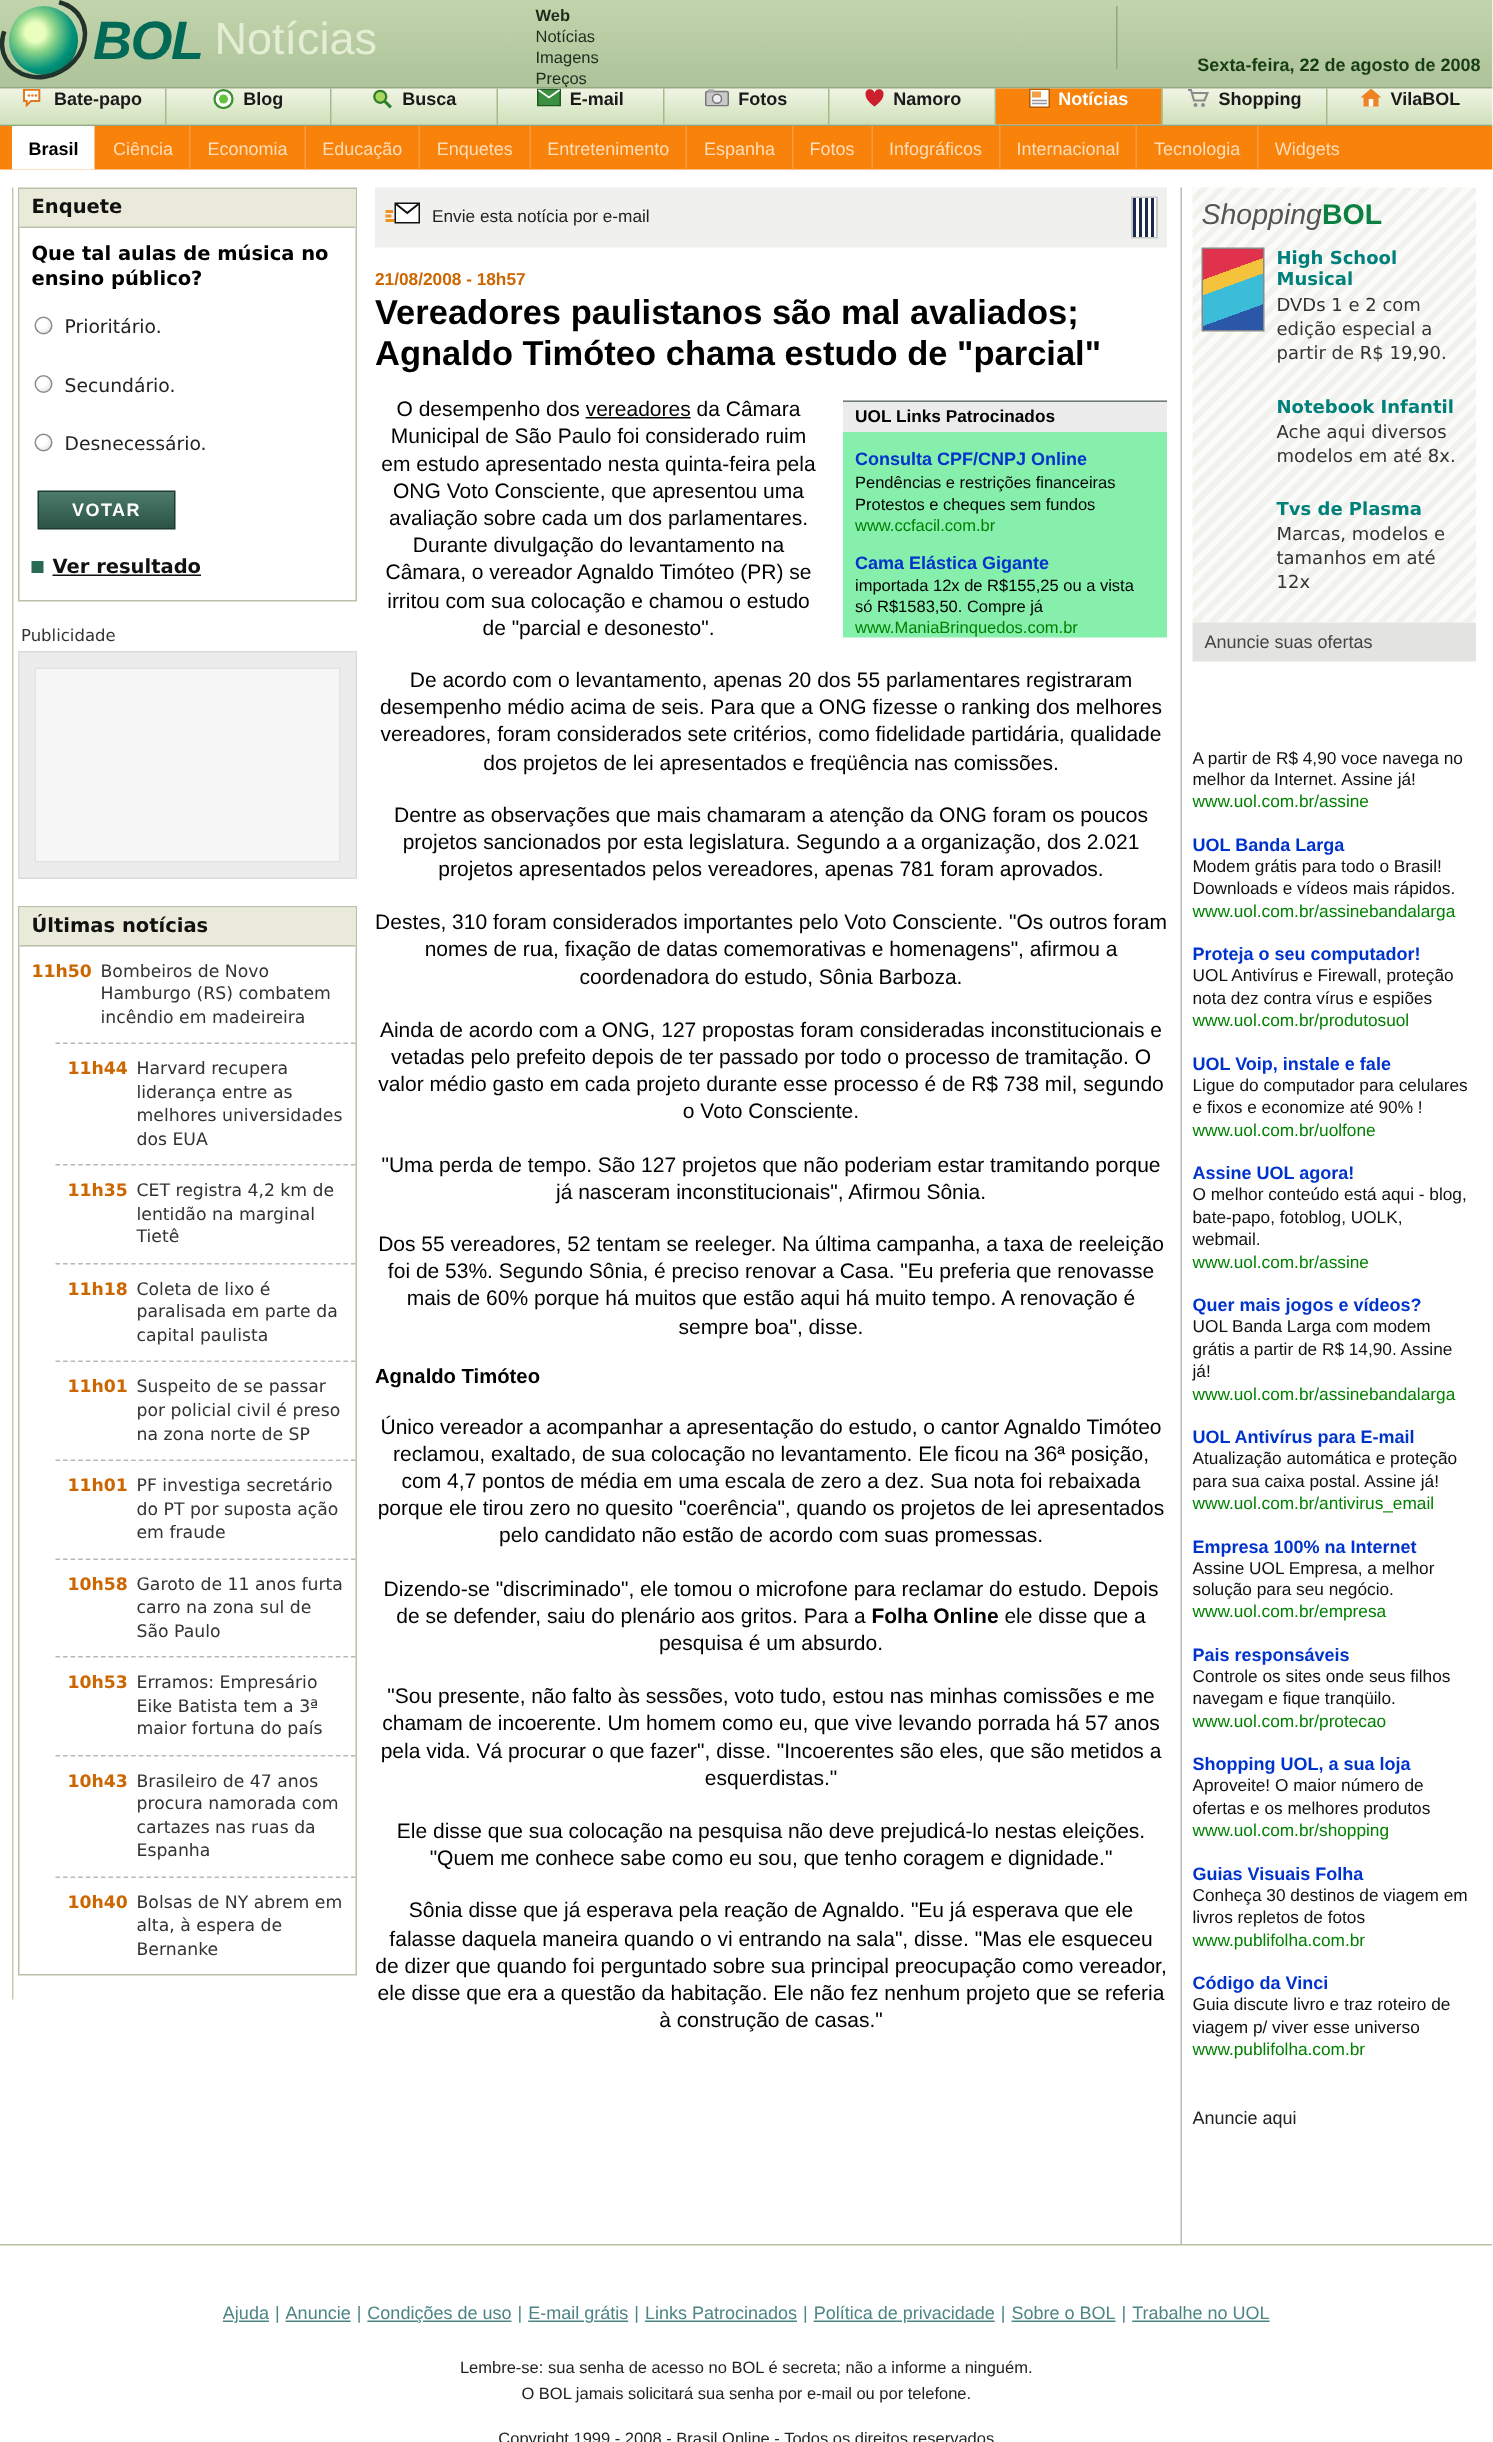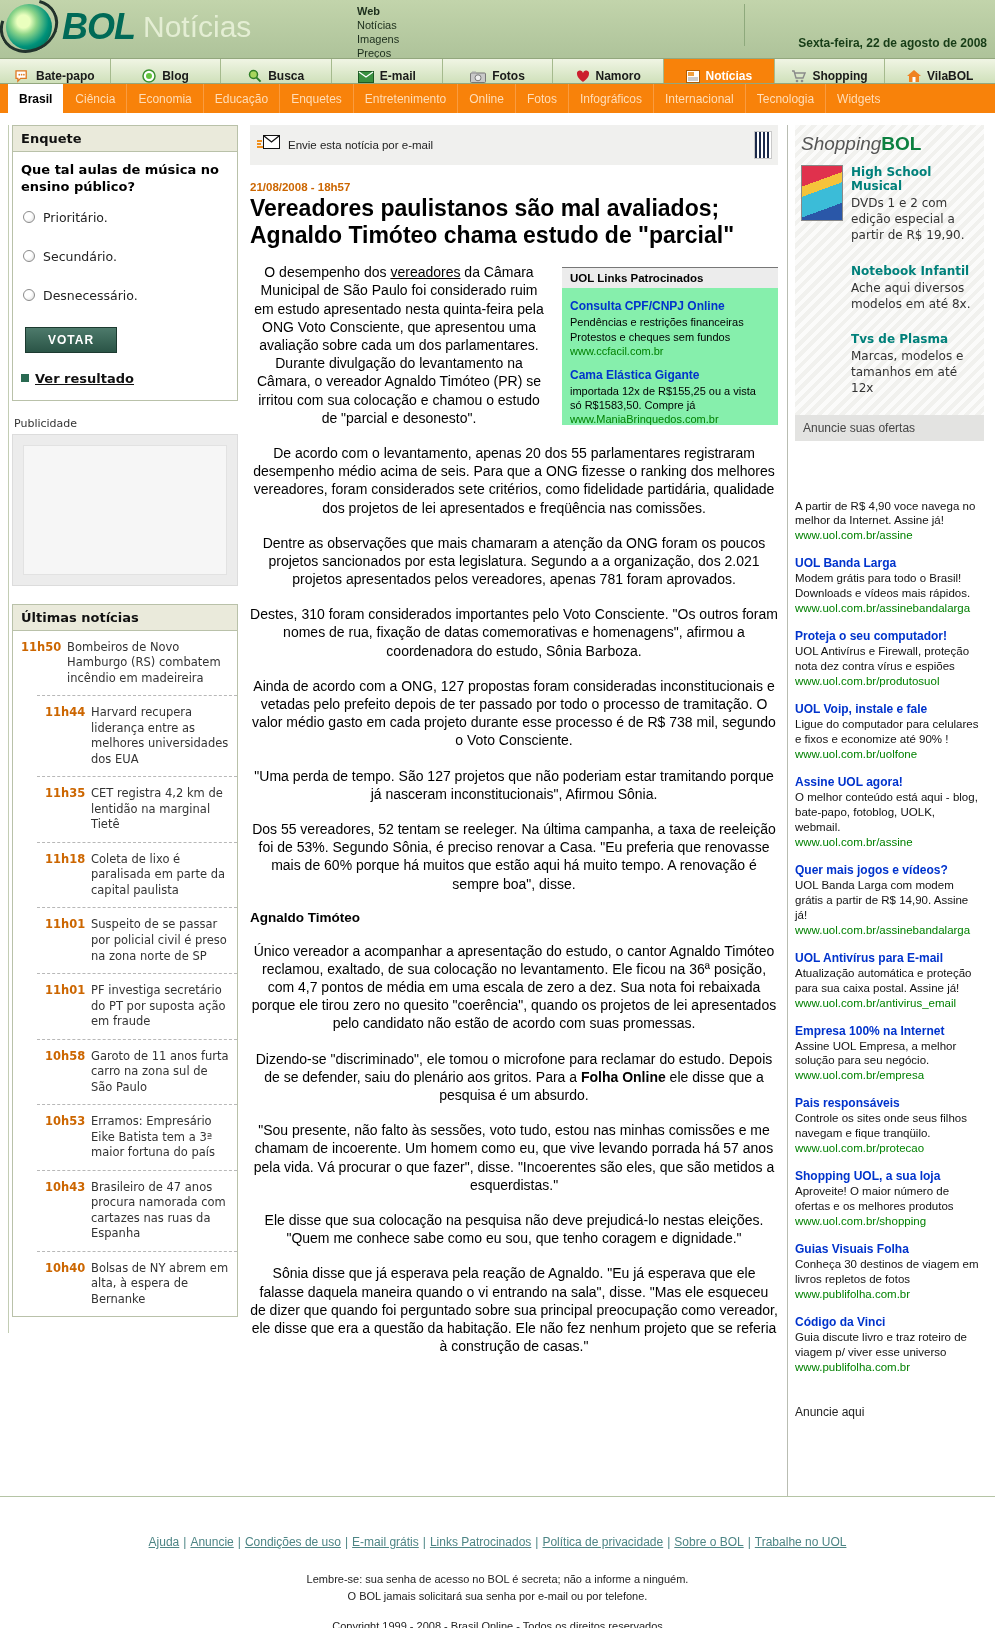--- a/index.html
+++ b/index.html
@@ -22,21 +22,21 @@
   .search-tab.first { font-weight:bold; }
   .search-row { display:flex; align-items:center; }
   .search-label { font-size:12px; font-weight:bold; margin-right:5px; }
   .search-input { width:285px; height:21px; border:1px solid #6d7d5e; background:#fff; font-size:12px; padding:0 3px; }
   .ok-btn { margin-left:21px; width:32px; height:20px; background:linear-gradient(#4a7668,#2c5648); color:#fff;
     font-size:11px; font-weight:bold; border:1px solid #1d3a30; cursor:pointer; }
   .header-date { position:absolute; right:8px; bottom:8px; font-size:12px; font-weight:bold; color:#173d17; }
 
   
   .nav { height:26px; display:flex; background:linear-gradient(#f0f5e4,#cfe0ba); border-top:1px solid #93a77e; border-bottom:1px solid #93a77e; }
-  .nav-item { flex:1; display:flex; align-items:flex-end; justify-content:center; gap:6px;
+  .nav-item { flex:1; display:flex; align-items:flex-start; justify-content:center; gap:6px;
     font-size:12px; font-weight:bold; color:#1a1a1a; border-right:1px solid #a5ba8d; cursor:pointer; }
   .nav-item:last-child { border-right:none; }
   .nav-item.active { background:#f8820a; color:#fff; }
   .nav-item svg { display:block; }
 
   
   .subnav { height:29px; background:#f8820a; display:flex; align-items:stretch; padding-left:8px; }
   .subnav-item { display:flex; align-items:center; padding:0 11px; font-size:12px; color:#ffddb8;
     border-right:1px solid #fa9c40; cursor:pointer; white-space:nowrap; }
   .subnav-item:last-child { border-right:none; }
@@ -230,21 +230,21 @@
   </div>
 </div>
 
 <div class="subnav">
   <div class="subnav-item active">Brasil</div>
   <div class="subnav-item">Ciência</div>
   <div class="subnav-item">Economia</div>
   <div class="subnav-item">Educação</div>
   <div class="subnav-item">Enquetes</div>
   <div class="subnav-item">Entretenimento</div>
-  <div class="subnav-item">Online</div>
+  <div class="subnav-item">Espanha</div>
   <div class="subnav-item">Fotos</div>
   <div class="subnav-item">Infográficos</div>
   <div class="subnav-item">Internacional</div>
   <div class="subnav-item">Tecnologia</div>
   <div class="subnav-item">Widgets</div>
 </div>
 
 <div class="columns">
 
   <div class="sidebar">

